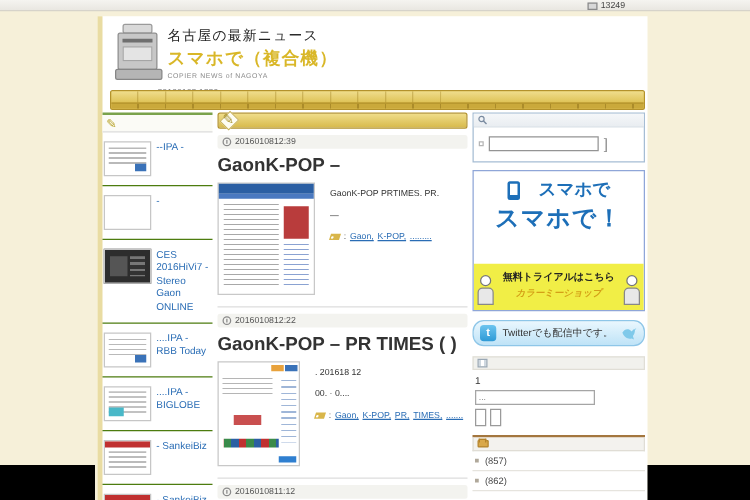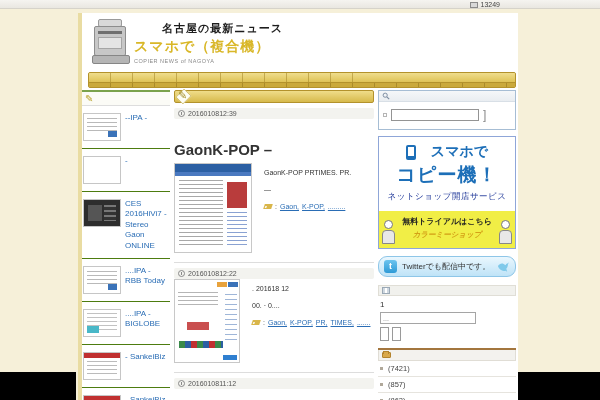--- a/index.html
+++ b/index.html
@@ -19,21 +19,21 @@
     background:#fff; border-left:4px solid #e9dca2; }
 
   
   .logo { position:absolute; left:10px; top:6px; width:38px; height:48px; }
   .logo .l-top { position:absolute; left:6px; top:0; width:24px; height:8px; background:#d9d9d9; border:1px solid #9a9a9a; border-radius:2px; }
   .logo .l-body { position:absolute; left:2px; top:7px; width:32px; height:30px; background:#c7c7c7; border:1px solid #8d8d8d; border-radius:2px; }
   .logo .l-slot { position:absolute; left:6px; top:12px; width:24px; height:3px; background:#6f6f6f; }
   .logo .l-panel { position:absolute; left:6px; top:18px; width:24px; height:12px; background:#e4e4e4; border:1px solid #a5a5a5; }
   .logo .l-base { position:absolute; left:0; top:36px; width:38px; height:9px; background:#b5b5b5; border:1px solid #868686; border-radius:2px; }
   .h-text { position:absolute; left:52px; top:8px; width:230px; }
-  .h-title { font-size:11px; font-weight:bold; color:#1d1d1d; letter-spacing:1px;margin-left:28px; }
+  .h-title { font-size:11px; font-weight:normal; color:#1d1d1d; letter-spacing:1px; }
   .h-sub { font-size:14px; font-weight:bold; color:#d9b728; letter-spacing:1px; margin-top:2px;
     text-shadow:0 0 1px #fff; }
   .h-sub-en { font-size:5.5px; color:#8a8a8a; margin-top:2px; letter-spacing:0.5px; }
   .h-date { position:absolute; left:44px; top:58px; font-size:7px; color:#7a7a7a; }
 
   
   .navbar { position:absolute; left:6px; top:59px; width:428px; height:16px;
     border:1px solid #b3922c; border-radius:2px; overflow:hidden; background:#e3c75f; }
   .navbar .cells { position:absolute; left:0; top:0; height:10px; width:62%;
     background:repeating-linear-gradient(90deg, transparent 0 21px, rgba(164,133,38,.55) 21px 22px),
@@ -70,21 +70,21 @@
   
   .gold-bar { position:relative; height:13px; background:linear-gradient(#f0dd8a,#d7ba4c);
     border:1px solid #b3922c; border-radius:2px; }
   .gold-bar .notch { position:absolute; left:2px; top:-2px; width:13px; height:15px; background:#fdfdf4;
     border:1px solid #c9b25a; transform:rotate(45deg) scale(.8); }
   .gold-bar .pen { position:absolute; left:3px; top:-2px; font-size:11px; color:#a8922e; z-index:2; }
   .a-date { margin-top:5px; background:#f3f3ef; border-radius:2px; padding:2px 4px; font-size:7px;
     color:#555; display:flex; align-items:center; gap:3px; }
   .clock { width:7px; height:7px; border:1px solid #8a8a8a; border-radius:50%; position:relative; flex:none; }
   .clock::after { content:""; position:absolute; left:2px; top:1px; width:1px; height:3px; background:#8a8a8a; }
-  .a-title { font-size:15px; font-weight:bold; color:#333; margin:22px 0 4px; line-height:1.2; max-width:192px; }
+  .a-title { font-size:15px; font-weight:bold; color:#333; margin:5px 0 4px; line-height:1.2; max-width:192px; }
   .a-body { display:flex; gap:12px; }
   .a-text { display:flex; flex-direction:column; gap:10px; padding-top:6px; font-size:7px; color:#333; }
   .a-tags { display:flex; gap:3px; font-size:7px; color:#555; align-items:center; flex-wrap:wrap; }
   .a-tags a { color:#2a6db5; text-decoration:underline; }
   .tag-ic { width:8px; height:5px; background:#d9b64a; transform:skewX(-18deg); position:relative; flex:none; }
   .tag-ic::after { content:""; position:absolute; left:1px; top:1.5px; width:2px; height:2px; background:#fff; border-radius:50%; }
   .a-sep { border-bottom:1px solid #ddd; margin:9px 0 4px; }
 
   .th1 { width:78px; height:90px; border:1px solid #c8c8c8; background:#fff; position:relative; flex:none; }
   .th1 .top { position:absolute; left:0; top:0; right:0; height:8px; background:#2b5fa3; }
@@ -262,20 +262,21 @@
         </div>
       </div>
       <div class="a-sep"></div>
     </div>
 
     <div>
       <div class="a-date">
         <span class="clock"></span>
         <span>2016010812:22</span>
       </div>
+      <div class="a-title">GaonK-POP – PR TIMES ( )</div>
       <div class="a-body">
         <span class="th2">
           <span class="sq1"></span>
             <span class="sq2"></span>
             <span class="tlines"></span>
           <span class="logo2"></span>
             <span class="chips"></span>
             <span class="rcol"></span>
             <span class="btn"></span>
         </span>
@@ -319,22 +320,21 @@
         <input class="sb-input" type="text" style="">
         <button class="sb-btn">]</button>
       </div>
     </div>
 
     <div class="ad">
       <div class="ad-r1">
         <span class="phone"></span>
         <span class="ad-l1">スマホで</span>
       </div>
-      <div class="ad-l2">コピー機！</div>
-      <div class="ad-l3">ネットショップ開店サービス</div>
+      <div class="ad-l2">スマホで！</div>
       <div class="ad-yellow">
         <div class="person p-left">
             <div class="head"></div>
             <div class="bod"></div>
           </div>
         <div class="person p-right">
             <div class="head"></div>
             <div class="bod"></div>
           </div>
         <div class="ad-cta">無料トライアルはこちら</div>
@@ -363,24 +363,20 @@
       </div>
     </div>
 
     <div class="brown-line"></div>
     <div class="cat-head">
       <span class="folder"></span>
     </div>
     <div>
       <div class="cat-row">
         <span class="cat-bullet"></span>
-        <a class="cat-label">(7421)</a>
-      </div>
-      <div class="cat-row">
-        <span class="cat-bullet"></span>
         <a class="cat-label">(857)</a>
       </div>
       <div class="cat-row">
         <span class="cat-bullet"></span>
         <a class="cat-label">(862)</a>
       </div>
 
     </div>
   </div>
 

